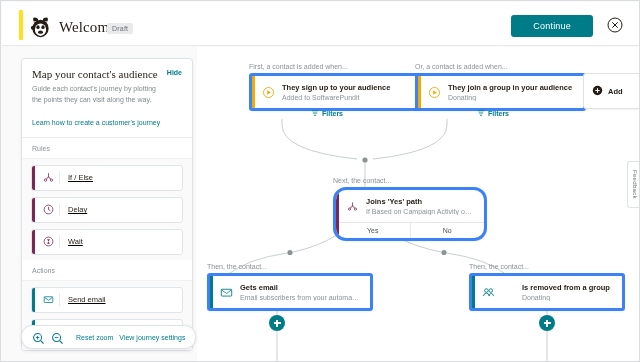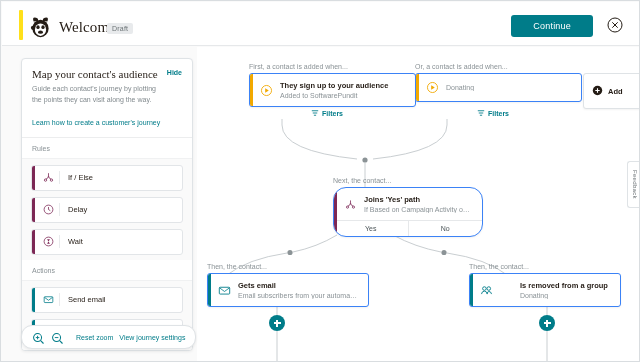--- a/index.html
+++ b/index.html
@@ -133,20 +133,21 @@
   .section-label {
     font-size: 7px;
     color: #8a9296;
     padding: 7px 10px 6px 10px;
     background: #ffffff;
     border-bottom: 1px solid #f0f1f2;
   }
   .tile-wrap {
     padding: 6px 9px 5px 9px;
     background: #fafafa;
+    text-decoration: underline;
   }
   .tile {
     display: flex;
     align-items: center;
     background: #ffffff;
     border: 1px solid #e2e5e8;
     border-radius: 3px;
     height: 24px;
     margin-bottom: 6px;
     cursor: grab;
@@ -225,21 +226,21 @@
   .caption {
     position: absolute;
     font-size: 7px;
     color: #8a9296;
     white-space: nowrap;
   }
 
   .node {
     position: absolute;
     background: #ffffff;
-    border: 1px solid #3b82f6;
+    border: 3px solid #3b82f6;
     border-radius: 3px;
     box-shadow: 0 1px 2px rgba(0,0,0,.05);
     overflow: hidden;
     cursor: pointer;
   }
   .node .nbar {
     position: absolute;
     left: 0; top: 0; bottom: 0;
     width: 3px;
   }
@@ -546,20 +547,21 @@
     <div class="node trigger" style="left:218px; top:26px; width:165px;">
       <div class="nbar"></div>
       <div class="nbody">
         <div class="nico">
           <svg viewBox="0 0 16 16" width="13" height="13">
             <circle cx="8" cy="8" r="6.2" fill="none" stroke="#f2a900" stroke-width="1.1"></circle>
             <path d="M6.4 5.2 L10.8 8 L6.4 10.8 Z" fill="#f2a900"></path>
           </svg>
         </div>
         <div class="ntxt" style="width:124px;">
+          <div class="ntitle">They join a group in your audience</div>
           <div class="nsub">Donating</div>
         </div>
       </div>
     </div>
     <div class="filters-link" style="left:280px; top:62px;">
       <svg viewBox="0 0 10 10" width="8" height="8">
         <path d="M1 2.2 H9 M2.2 5 H7.8 M3.6 7.8 H6.4" stroke="#007c89" stroke-width="1.1" fill="none"></path>
       </svg>
       <span>Filters</span>
     </div>

